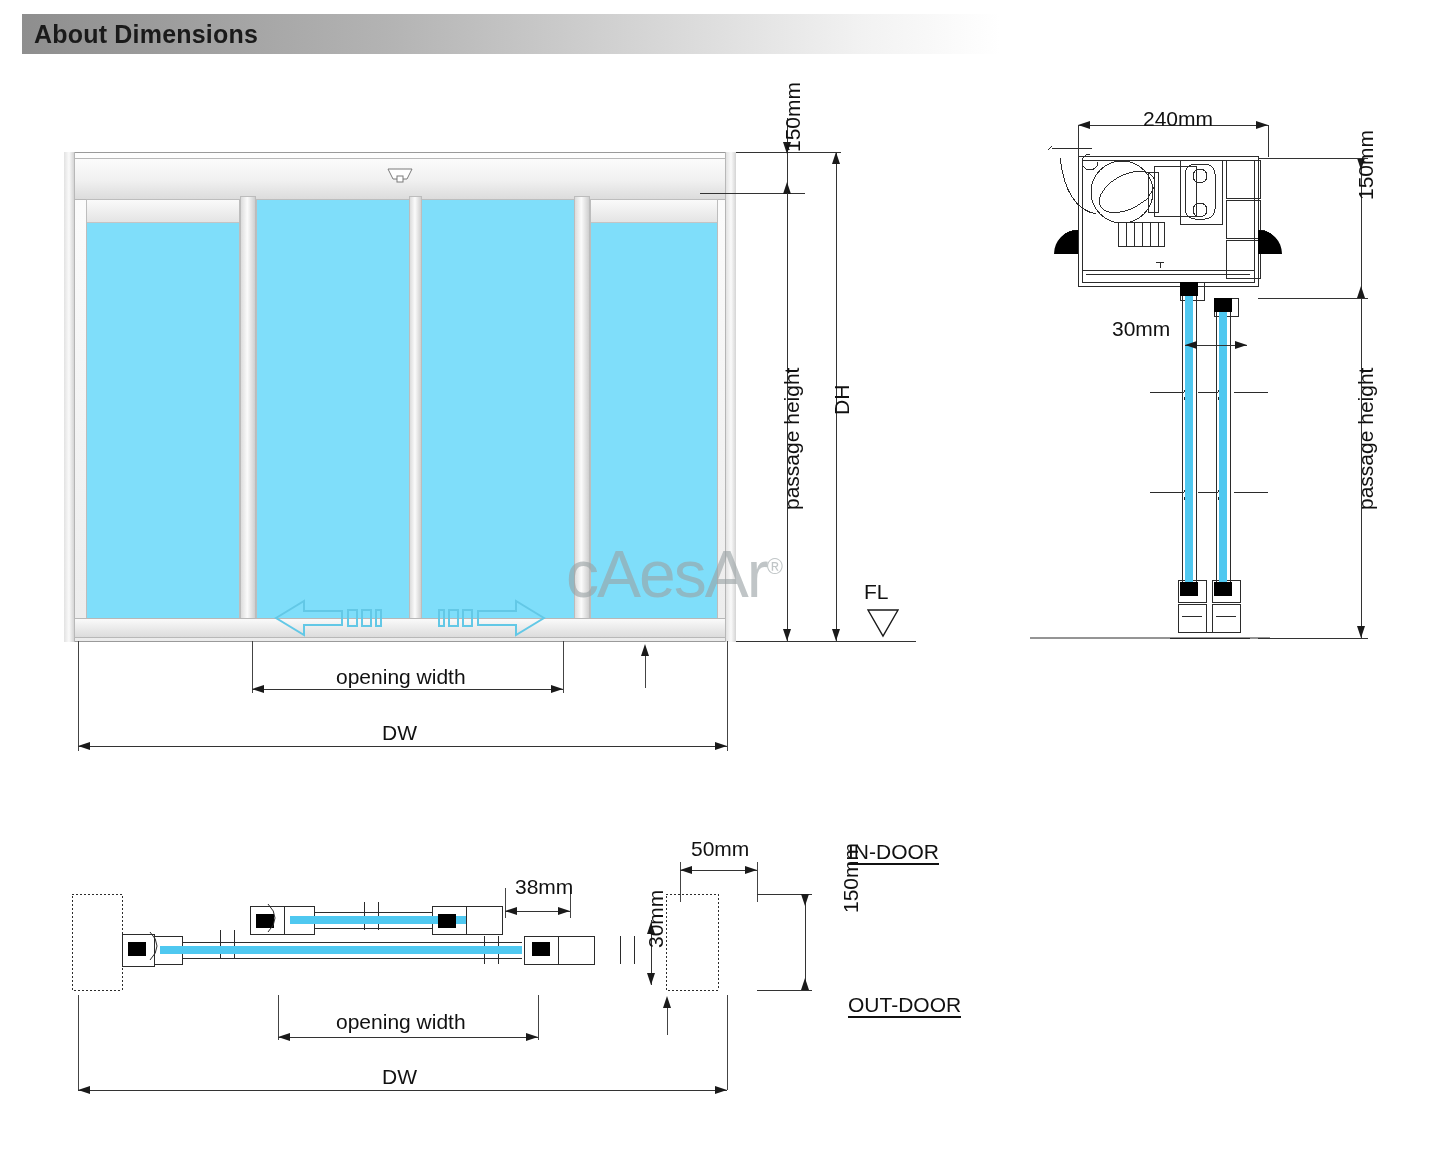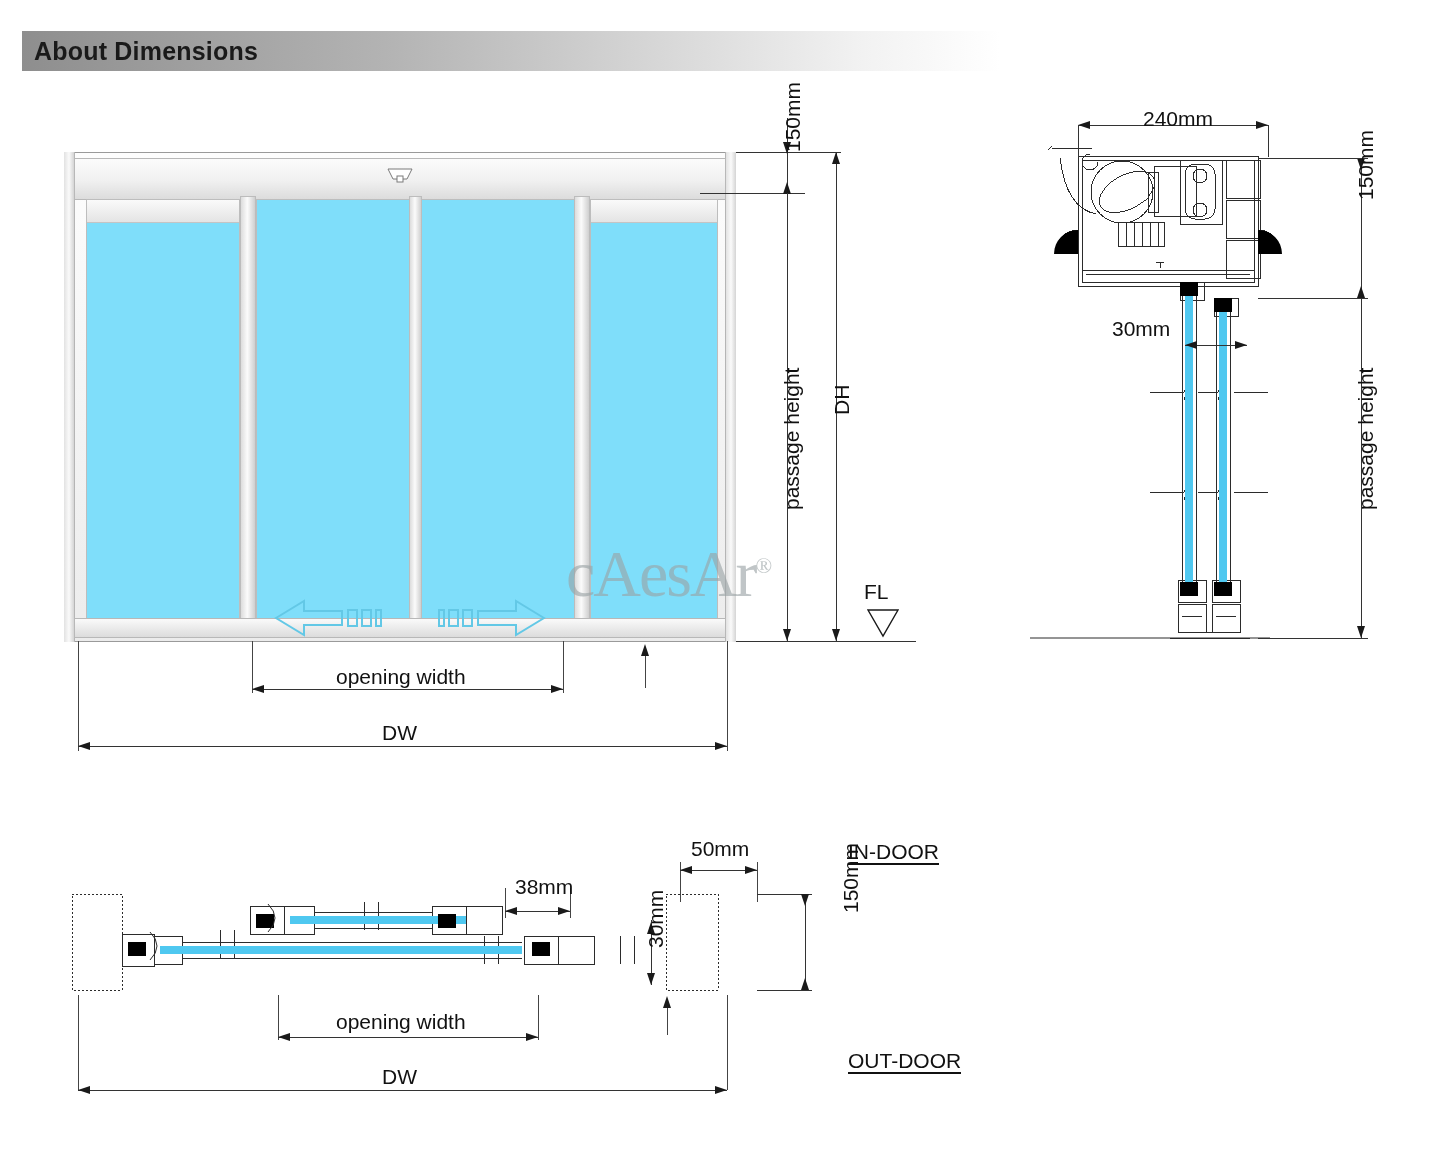--- a/index.html
+++ b/index.html
@@ -3,21 +3,21 @@
 <meta charset="utf-8">
 <style>
   html,body{margin:0;padding:0;background:#ffffff;}
   body{width:1440px;height:1163px;position:relative;overflow:hidden;
        font-family:"Liberation Sans",sans-serif;color:#111;}
 
   
   #header-bar{
     position:absolute;left:22px;top:14px;width:978px;height:40px;
     background:linear-gradient(to right,#8e8e8e 0%,#9a9a9a 12%,#b4b4b4 38%,#d8d8d8 66%,#f2f2f2 86%,#ffffff 100%);
-    display:flex;align-items:center;margin-top:17px;
+    display:flex;align-items:center;
   }
   #header-title{
     font-size:25px;font-weight:bold;letter-spacing:.2px;color:#1a1a1a;
     padding-left:12px;line-height:1;
   }
 
   
   .abs{position:absolute;}
   .lbl{position:absolute;font-size:21px;color:#111;white-space:nowrap;line-height:1;}
   .hl{position:absolute;background:#1a1a1a;height:1px;}
@@ -47,21 +47,21 @@
        background:linear-gradient(to bottom,#fafafa,#e4e4e4);border-bottom:1px solid #c4c4c4;}
   .mullion{position:absolute;top:44px;bottom:22px;width:14px;
        background:linear-gradient(to right,#dcdcdc,#fbfbfb 45%,#cfcfcf);border:1px solid #bcbcbc;}
   .sensor{position:absolute;width:26px;height:15px;left:50%;margin-left:-13px;top:16px;}
 
   
   .diarrow{position:absolute;top:441px;}
 
   
   #watermark{position:absolute;left:566px;top:536px;font-size:66px;
-     font-family:Liberation Serif, serif;color:#9aa3a5;opacity:.62;
+     font-family:Liberation Sans, sans-serif;color:#9aa3a5;opacity:.62;
      letter-spacing:-2px;white-space:nowrap;pointer-events:none;}
   #watermark .r{font-size:22px;vertical-align:super;}
 
   
   #sect-right{position:absolute;left:1030px;top:130px;width:290px;height:520px;}
 
   
   #plan{position:absolute;left:64px;top:892px;width:690px;height:110px;}
 
   
@@ -344,13 +344,13 @@
 <div class="ar ar-l" style="left:278px;top:1033px;"></div>
 <div class="ar ar-r" style="left:526px;top:1033px;"></div>
 <div class="lbl" style="left:336px;top:1011px;">opening width</div>
 
 <div class="hl" style="left:78px;top:1090px;width:649px;background:#333;"></div>
 <div class="ar ar-l" style="left:78px;top:1086px;"></div>
 <div class="ar ar-r" style="left:715px;top:1086px;"></div>
 <div class="lbl" style="left:382px;top:1066px;">DW</div>
 
 <div class="lbl ul" style="left:848px;top:841px;">IN-DOOR</div>
-<div class="lbl ul" style="left:848px;top:1050px;">OUT-DOOR</div>
+<div class="lbl ul" style="left:848px;top:994px;">OUT-DOOR</div>
 
 </body></html>

